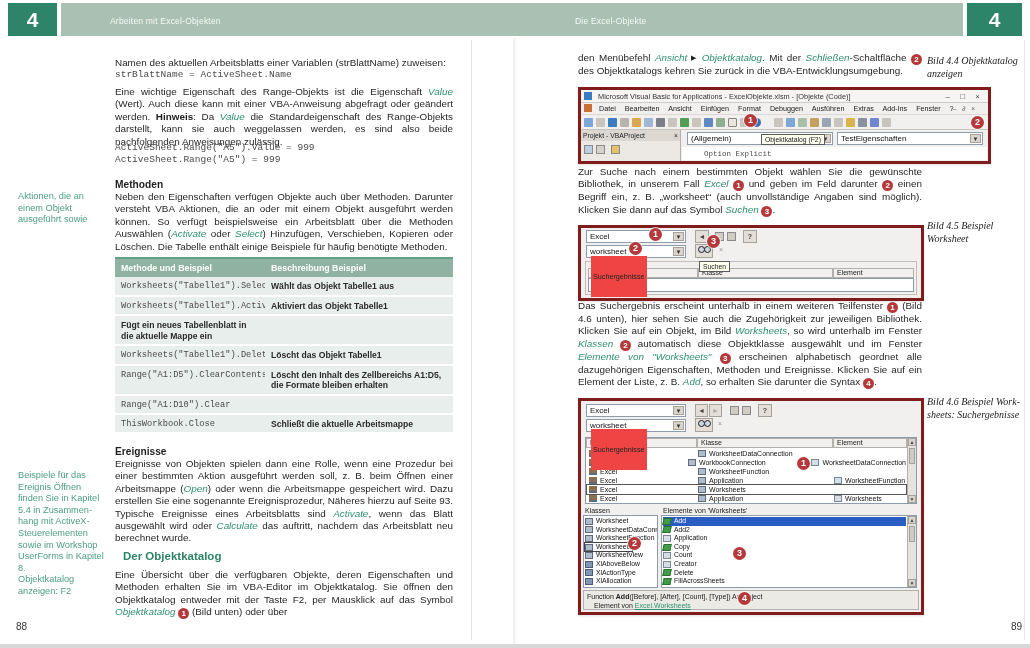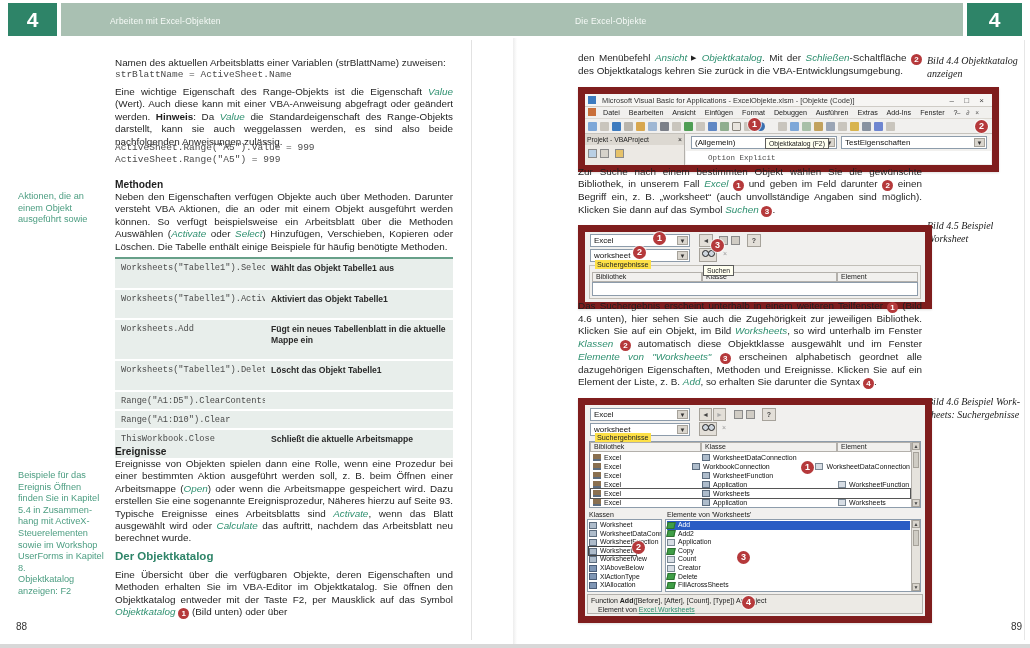--- a/index.html
+++ b/index.html
@@ -41,41 +41,41 @@
   .sg-marrow{font-size:7px;vertical-align:1px;color:#222;}
   .sg-badge{display:inline-block;width:11px;height:11px;border-radius:50%;background:#b5393b;
             color:#fff;font-size:8px;font-weight:bold;font-style:normal;line-height:11px;
             text-align:center;vertical-align:-1px;}
   
   .mtable{position:absolute;left:115px;top:257px;width:338px;border-top:2px solid #67a089;}
   .mtable .hrow{display:grid;grid-template-columns:150px 1fr;background:#8fb2a3;color:#fff;}
   .mtable .hrow div{padding:4px 6px;font-size:8.8px;font-weight:bold;}
   .mtable .trow{display:grid;grid-template-columns:150px 1fr;background:#e8eeeb;border-bottom:2px solid #fff;}
   .mtable .tcode{padding:4px 4px 3px 6px;font-family:"Liberation Mono",monospace;font-size:8.7px;color:#4a4a4a;white-space:nowrap;overflow:hidden;}
-  .mtable .tdesc{padding:4px 6px 14px 6px;font-size:8.6px;font-weight:bold;color:#2a2a2a;line-height:10.5px;}
+  .mtable .tdesc{padding:4px 6px 3px 6px;font-size:8.6px;font-weight:bold;color:#2a2a2a;line-height:10.5px;}
   
-  .fig{position:absolute;background:#f1f0ee;border:7px solid #7f1d1d;box-shadow:0 1px 2px rgba(0,0,0,.12);}
+  .fig{position:absolute;background:#f1f0ee;border:3px solid #7f1d1d;box-shadow:0 1px 2px rgba(0,0,0,.12);}
   .fig *{box-sizing:border-box;}
   .bdg{position:absolute;width:13px;height:13px;border-radius:50%;background:#b5393b;color:#fff;
        font-size:9px;font-weight:bold;line-height:13px;text-align:center;z-index:6;
        box-shadow:0 0 0 1px rgba(255,255,255,.7);}
   .combo{position:absolute;height:13px;background:#fff;border:1px solid #8d9cab;font-size:8px;
          line-height:11px;padding:0 3px;color:#111;text-align:left;}
   .combo .arr{position:absolute;right:1px;top:1px;bottom:1px;width:11px;background:#d9d5cd;
               border:1px solid #a6a29a;font-size:6px;line-height:9px;text-align:center;color:#333;}
   .tbtn{position:absolute;height:13px;background:#e3dfd8;border:1px solid #a6a29a;font-size:7px;
         text-align:center;color:#444;line-height:11px;}
   .tooltip{position:absolute;background:#fffff0;border:1px solid #5c5c5c;font-size:6.8px;
            color:#222;padding:1px 3px;white-space:nowrap;z-index:5;text-align:left;}
   .binoc{position:relative;display:inline-block;width:13px;height:9px;}
   .binoc::before,.binoc::after{content:"";position:absolute;top:1px;width:5px;height:5px;
         border:1.4px solid #222;border-radius:50%;background:#cfd6de;}
   .binoc::before{left:0;} .binoc::after{right:0;}
   .ticon{display:inline-block;width:9px;height:9px;border:1px solid #8a8a8a;}
-  .grp-label{position:absolute;font-size:7.2px;color:#222;background:#fde047;padding:0 2px;z-index:2;text-align:left;}
+  .grp-label{position:absolute;font-size:7.2px;color:#222;background:#ef4444;padding:16px 2px;z-index:2;text-align:left;}
   .lbox{position:absolute;background:#fff;border:1px solid #8d9cab;}
   .colhead{position:absolute;top:0;height:10px;background:#f1f0ee;border:1px solid #b3b0ab;
            font-size:7px;color:#222;padding:0 3px;line-height:8px;text-align:left;}
   .rrow{position:absolute;left:1px;right:10px;height:9px;font-size:7px;line-height:9px;
         display:flex;color:#111;}
   .rrow .c1{width:111px;display:flex;align-items:center;padding-left:2px;}
   .rrow .c2{width:136px;display:flex;align-items:center;}
   .rrow .c3{flex:1;display:flex;align-items:center;white-space:nowrap;}
   .rrow.sel{outline:1px solid #555;}
   .ico{display:inline-block;width:8px;height:7px;margin-right:3px;flex:0 0 auto;}
@@ -131,53 +131,57 @@
   <div class="col lcol" style="top:86px;"><span>Eine wichtige Eigenschaft des Range-Objekts ist die Eigenschaft </span><span class="sg-term">Value</span><span> (Wert). Auch diese kann mit einer VBA-Anweisung abgefragt oder geändert werden. </span><span class="sg-b">Hinweis</span><span>: Da </span><span class="sg-term">Value</span><span> die Standardeigenschaft des Range-Objekts darstellt, kann sie auch weggelassen werden, es sind also beide nachfolgenden Anweisungen zulässig.</span></div>
   <div class="codeblock" style="position:absolute;left:115px;top:142px;">ActiveSheet.Range("A5").Value = 999
 ActiveSheet.Range("A5") = 999</div>
 
   <div class="col lcol h-sub" style="top:179px;">Methoden</div>
   <div class="col lcol" style="top:191px;"><span>Neben den Eigenschaften verfügen Objekte auch über Methoden. Darunter versteht VBA Aktionen, die an oder mit einem Objekt ausgeführt werden können. So verfügt beispielsweise ein Arbeitsblatt über die Methoden Auswählen (</span><span class="sg-term">Activate</span><span> oder </span><span class="sg-term">Select</span><span>) Hinzufügen, Verschieben, Kopieren oder Löschen. Die Tabelle enthält einige Beispiele für häufig benötigte Methoden.</span></div>
 
   <div class="mnote" style="top:191px;">Aktionen, die an einem Objekt ausgeführt sowie</div>
 
   <div class="mtable">
+    <div class="hrow">
+      <div>Methode und Beispiel</div>
+      <div>Beschreibung Beispiel</div>
+    </div>
     <div class="trow">
         <div class="tcode">Worksheets("Tabelle1").Select</div>
         <div class="tdesc">Wählt das Objekt Tabelle1 aus</div>
       </div>
     <div class="trow">
         <div class="tcode">Worksheets("Tabelle1").Activate</div>
         <div class="tdesc">Aktiviert das Objekt Tabelle1</div>
       </div>
     <div class="trow">
-        <div class="tcode">Worksheets.Add</div>
         <div class="tdesc">Fügt ein neues Tabellenblatt in die aktuelle Mappe ein</div>
       </div>
     <div class="trow">
         <div class="tcode">Worksheets("Tabelle1").Delete</div>
         <div class="tdesc">Löscht das Objekt Tabelle1</div>
       </div>
     <div class="trow">
         <div class="tcode">Range("A1:D5").ClearContents</div>
+        <div class="tdesc">Löscht den Inhalt des Zellbereichs A1:D5, die Formate bleiben erhalten</div>
       </div>
     <div class="trow">
         <div class="tcode">Range("A1:D10").Clear</div>
       </div>
     <div class="trow">
         <div class="tcode">ThisWorkbook.Close</div>
         <div class="tdesc">Schließt die aktuelle Arbeitsmappe</div>
       </div>
   </div>
 
   <div class="col lcol h-sub" style="top:446px;">Ereignisse</div>
   <div class="col lcol" style="top:458px;"><span>Ereignisse von Objekten spielen dann eine Rolle, wenn eine Prozedur bei einer bestimmten Aktion ausgeführt werden soll, z. B. beim Öffnen einer Arbeitsmappe (</span><span class="sg-term">Open</span><span>) oder wenn die Arbeitsmappe gespeichert wird. Dazu erstellen Sie eine sogenannte Ereignisprozedur, Näheres hierzu auf Seite 93. Typische Ereignisse eines Arbeitsblatts sind </span><span class="sg-term">Activate</span><span>, wenn das Blatt ausgewählt wird oder </span><span class="sg-term">Calculate</span><span> das auftritt, nachdem das Arbeitsblatt neu berechnet wurde.</span></div>
   <div class="mnote" style="top:470px;">Beispiele für das Ereignis Öffnen finden Sie in Kapitel 5.4 in Zusammen­hang mit ActiveX-Steu­erelementen sowie im Workshop UserForms in Kapitel 8.</div>
 
-  <div class="col lcol h-green" style="top:550px;">Der Objektkatalog</div>
+  <div class="col lcol h-green" style="top:550px;margin-left:8px;">Der Objektkatalog</div>
   <div class="mnote" style="top:574px;">Objektkatalog anzeigen: F2</div>
   <div class="col lcol" style="top:569px;"><span>Eine Übersicht über die verfügbaren Objekte, deren Eigenschaften und Methoden erhalten Sie im VBA-Editor im Objektkatalog. Sie öffnen den Objektkatalog entweder mit der Taste F2, per Mausklick auf das Symbol </span><span class="sg-term">Objektkatalog</span><span> </span><span class="sg-badge">1</span><span> (Bild unten) oder über</span></div>
 
   <div class="pagenum" style="left:16px;top:621px;">88</div>
 
   <div class="col rcol" style="top:52px;"><span>den Menübefehl </span><span class="sg-term">Ansicht</span><span class="sg-marrow"> ▶ </span><span class="sg-term">Objektkatalog</span><span>. Mit der </span><span class="sg-term">Schließen</span><span>-Schaltfläche </span><span class="sg-badge">2</span><span> des Objektkatalogs kehren Sie zurück in die VBA-Entwicklungsumgebung.</span></div>
   <div class="cap" style="top:55px;">Bild 4.4 Objektkatalog anzeigen</div>
 
   <div class="fig" style="left:578px;top:87px;width:407px;height:71px;">
     <div class="vtitle">

